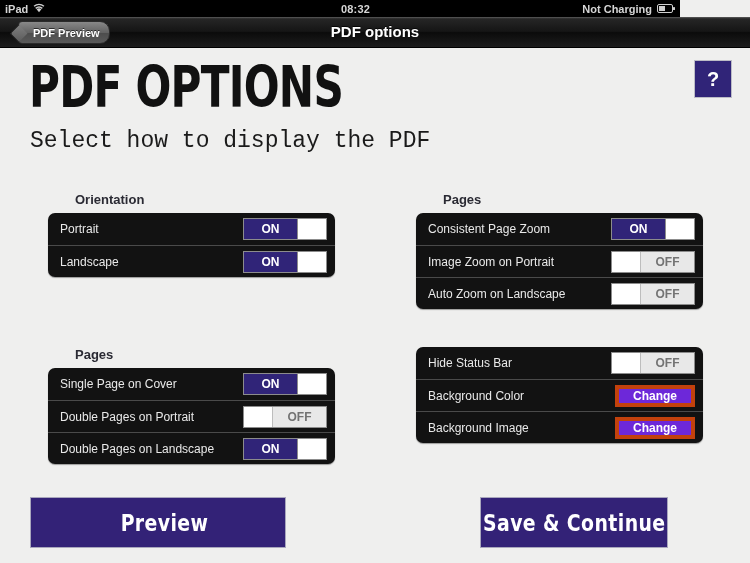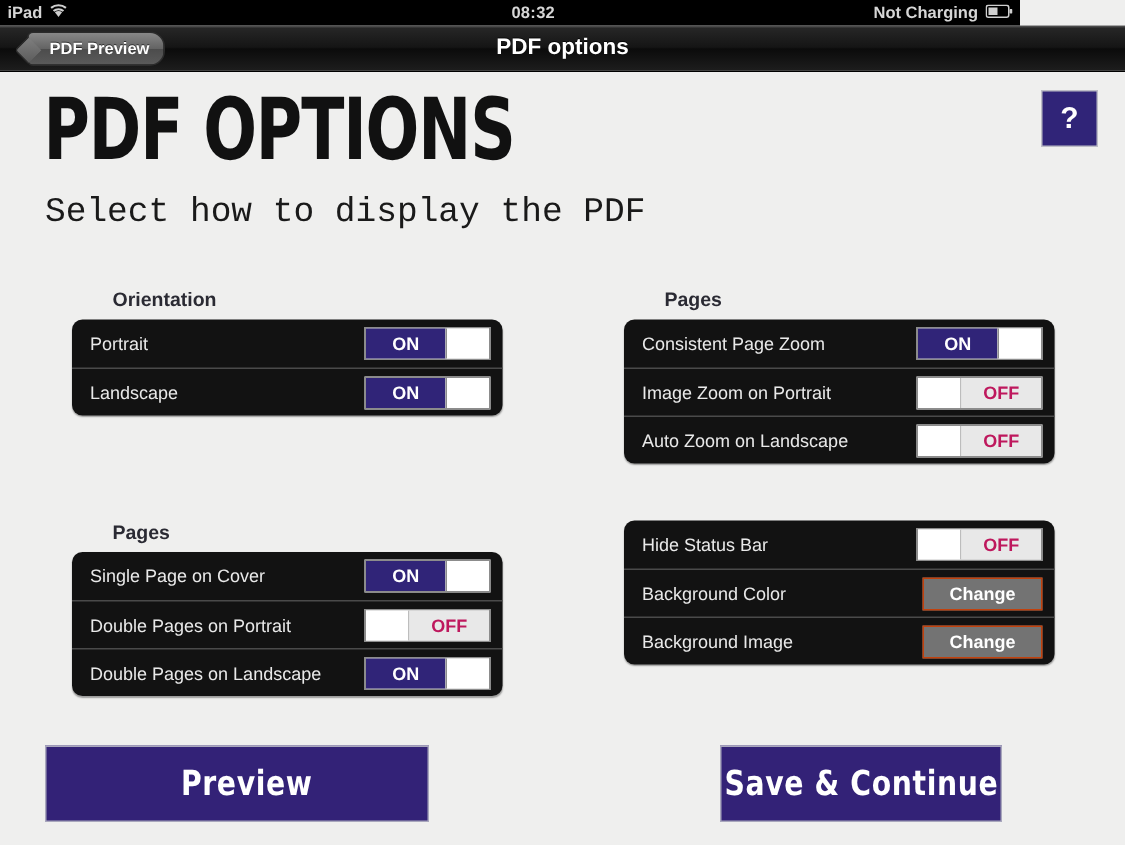--- a/index.html
+++ b/index.html
@@ -209,35 +209,35 @@
     justify-content: center;
     font-size: 12px;
     font-weight: bold;
   }
   .toggle .knob {
     flex: 0 0 28px;
     background: #ffffff;
   }
   .toggle.on  .track { background: #302478; color: #fff; order: 1; }
   .toggle.on  .knob  { order: 2; border-left: 1px solid #8c8c8c; }
-  .toggle.off .track { background: #e8e8e8; color: #be185d; order: 2; }
+  .toggle.off .track { background: #e8e8e8; color: #737373; order: 2; }
   .toggle.off .knob  { order: 1; border-right: 1px solid #bdbdbd; }
 
   
   .change-button {
     width: 80px;
     height: 22px;
-    background: #737373;
+    background: #6d28d9;
     color: #fff;
     font-size: 12px;
     font-weight: bold;
     display: flex;
     align-items: center;
     justify-content: center;
-    border: 1px solid #c2410c;
+    border: 4px solid #c2410c;
     box-sizing: border-box;
     cursor: pointer;
     flex: 0 0 auto;
   }
 
   
   .footer-button {
     position: absolute;
     top: 497px;
     height: 51px;

